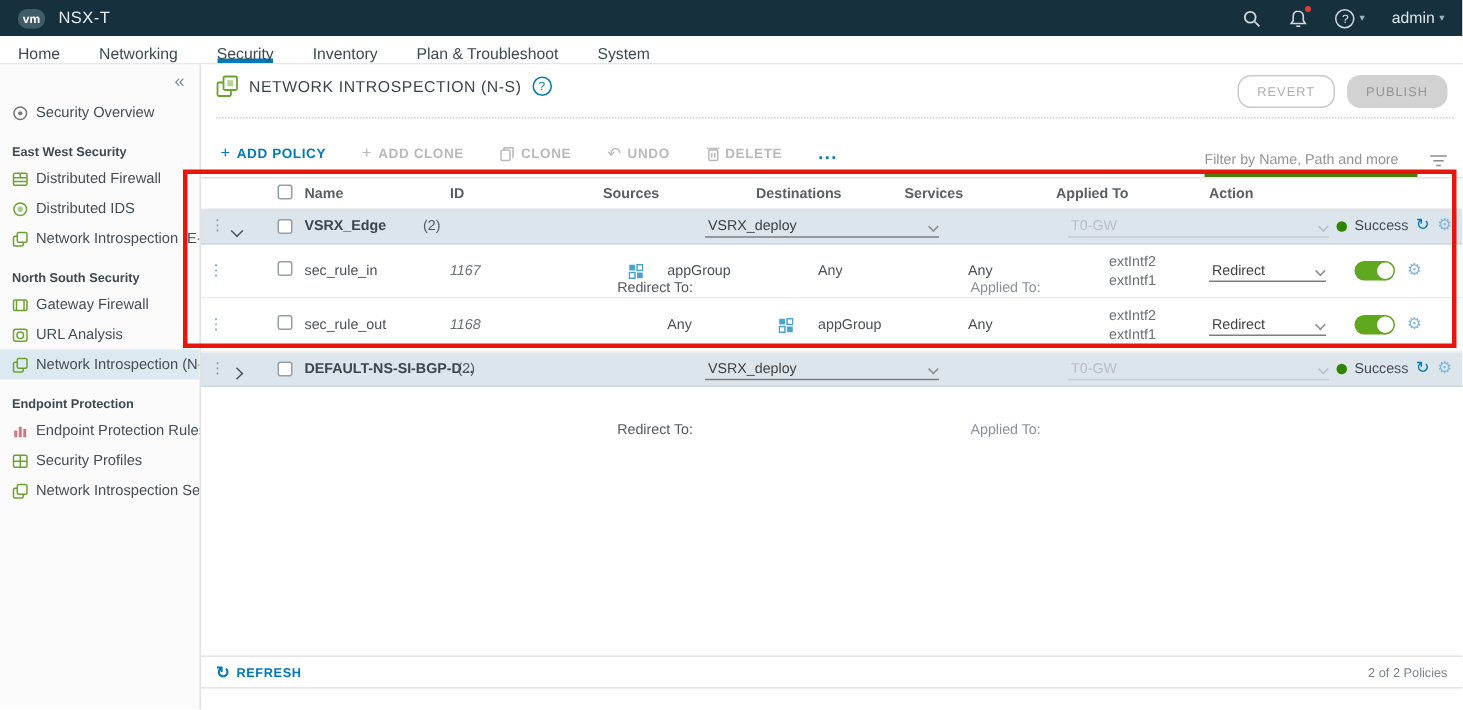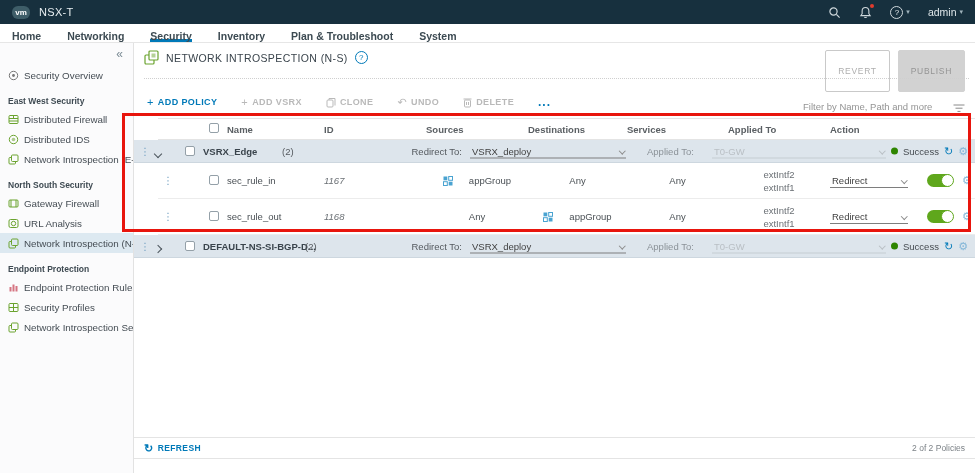--- a/index.html
+++ b/index.html
@@ -12,71 +12,71 @@
   .product { font-size:11px; margin-left:9px; letter-spacing:.3px; color:#e8eef1; }
   .topbar-right { margin-left:auto; display:flex; align-items:center; gap:18px; }
   .tb-icon { position:relative; display:flex; align-items:center; }
   .bell-dot { position:absolute; top:-2px; right:-2px; width:4px; height:4px; border-radius:50%; background:#e23b2e; }
   .help-q { width:13px; height:13px; border:1px solid #cfd8dc; border-radius:50%; font-size:8px; display:flex; align-items:center; justify-content:center; color:#e8eef1; }
   .caret { font-size:7px; color:#9fb3bc; margin-left:3px; }
   .user { font-size:10.5px; color:#dfe7ea; }
 
   
   .navbar { position:absolute; top:24px; left:0; width:975px; height:19px; background:#fff; border-bottom:1px solid #e6e6e6; display:flex; align-items:stretch; padding-left:12px; gap:26px; }
-  .nav-item { font-size:10.5px; color:#3c4a52; display:flex; align-items:center; border-bottom:3px solid transparent; padding-top:9px;font-weight:bold; }
+  .nav-item { font-size:10.5px; color:#3c4a52; display:flex; align-items:center; border-bottom:3px solid transparent; padding-top:9px; }
   .nav-item.active { border-bottom-color:#0079b8; }
 
   
   .sidebar { position:absolute; left:0; top:43px; width:134px; height:430px; background:#fbfbfc; border-right:1px solid #e2e2e2; padding-top:3px; overflow:hidden; }
   .collapse { text-align:right; padding:1px 10px 4px; color:#7a8a94; font-size:12px; }
   .side-item { display:flex; align-items:center; gap:5px; padding:4.5px 8px; font-size:9.8px; color:#454d54; white-space:nowrap; overflow:hidden; }
   .side-item.selected { background:#dde9f1; }
   .side-header { font-size:8.5px; font-weight:bold; color:#3e4a52; padding:11px 8px 3px; }
   .side-item svg { flex:none; }
 
   
   .main { position:absolute; left:134px; top:43px; width:841px; height:430px; background:#fff; }
   .page-title-row { position:absolute; left:10px; top:7px; display:flex; align-items:center; gap:7px; }
   .page-title { font-size:10.5px; color:#3a444c; letter-spacing:.4px; }
   .help-circle { width:13px; height:13px; border-radius:50%; border:1px solid #0079b8; color:#0079b8; font-size:8px; display:flex; align-items:center; justify-content:center; }
   .actions { position:absolute; top:7px; right:10px; display:flex; gap:8px; }
-  .btn { font-size:8.5px; letter-spacing:.7px; padding:15px 12px; border-radius:2px; }
+  .btn { font-size:8.5px; letter-spacing:.7px; padding:5px 12px; border-radius:9px; }
   .btn-revert { background:#fff; border:1px solid #c9c9c9; color:#aeaeae; }
   .btn-publish { background:#d2d2d2; border:1px solid #d2d2d2; color:#949494; }
   .dotted { position:absolute; top:35px; left:10px; right:6px; border-top:1px dotted #cfcfcf; }
 
   .toolbar { position:absolute; top:52px; left:13px; display:flex; align-items:center; gap:24px; }
   .tbl-item { display:flex; align-items:center; gap:4px; font-size:9px; letter-spacing:.4px; font-weight:bold; }
   .tbl-blue { color:#0079b8; }
   .tbl-gray { color:#b9b9b9; }
   .plus { font-size:11px; font-weight:normal; }
   .more-dots { color:#0079b8; font-size:12px; font-weight:bold; letter-spacing:1px; }
 
-  .filter-wrap { position:absolute; top:53px; right:30px; width:142px; border-bottom:1px solid #4d7c0f; }
+  .filter-wrap { position:absolute; top:53px; right:30px; width:142px; border-bottom:5px solid #4d7c0f; }
   .filter-wrap input { border:none; background:transparent; width:100%; font-size:9.5px; color:#565656; outline:none; padding:2px 0; font-family:"Liberation Sans",sans-serif; }
   .filter-wrap input::placeholder { color:#949494; }
   .filter-icon { position:absolute; top:56px; right:10px; }
 
   
   .grid { position:absolute; top:75px; left:0; width:841px; }
-  .row { display:flex; align-items:center;margin-left:24px; }
+  .row { display:flex; align-items:center; }
   .c0{width:47px;} .c1{width:22px;padding-left:4px;} .c2{width:97px;} .c3{width:102px;} .c4{width:102px;} .c5{width:99px;} .c6{width:101px;} .c7{width:102px;} .c8{width:90px;} .c9{flex:1;}
   .grid-header { height:22px; border-top:1px solid #e4e4e4; border-bottom:1px solid #e4e4e4; background:#fff; font-size:9.5px; color:#5a5f63; font-weight:bold; }
   .cb { width:10px; height:10px; border:1px solid #94a0a8; border-radius:2px; background:#fff; display:inline-block; }
   .dots { color:#6f9fc0; font-size:10px; line-height:9px; }
   .chev { width:6px; height:6px; border-right:1.5px solid #4a545b; border-bottom:1.5px solid #4a545b; display:inline-block; }
   .chev.down { transform:rotate(45deg); }
   .chev.right { transform:rotate(-45deg); }
   .chev-sm { width:4.5px; height:4.5px; border-right:1px solid #8c8c8c; border-bottom:1px solid #8c8c8c; display:inline-block; transform:rotate(45deg); flex:none; }
 
   .policy-row { position:relative; height:23px; background:#dde5ec; border-bottom:1px solid #cdd7df; }
   .pabs { position:absolute; top:50%; transform:translateY(-50%); }
   .p-name { font-size:9.5px; font-weight:bold; color:#3a444c; white-space:nowrap; }
   .p-count { font-size:9.5px; color:#54595e; }
-  .p-label { font-size:9.5px; color:#54595e; }
+  .p-label { font-size:9.5px; color:#54595e;margin-top:41px; }
   .p-label.dim { color:#8b9298; }
   .sel { height:15px; display:flex; align-items:center; justify-content:space-between; border-bottom:1px solid #7e7e7e; font-size:9.5px; color:#3f3f3f; padding:0 2px; }
   .sel.disabled { color:#b9bfc4; border-bottom-color:#c6cdd2; }
   .sel.disabled .chev-sm { border-color:#b9bfc4; }
   .p-status { display:flex; align-items:center; gap:5px; }
   .s-dot { width:7px; height:7px; border-radius:50%; background:#2e8500; }
   .s-text { font-size:9.5px; color:#454b50; }
   .refresh-g { color:#0079b8; font-size:11px; line-height:11px; }
   .gear { color:#85b7d8; font-size:11px; line-height:11px; }
 
@@ -245,21 +245,21 @@
 
   <div class="dotted"></div>
 
   <div class="toolbar">
     <span class="tbl-item tbl-blue">
       <span class="plus">+</span>
       <span>ADD POLICY</span>
     </span>
     <span class="tbl-item tbl-gray">
       <span class="plus">+</span>
-      <span>ADD VSRX</span>
+      <span>ADD CLONE</span>
     </span>
     <span class="tbl-item tbl-gray">
       <svg width="10" height="11" viewBox="0 0 10 11">
           <rect x="1" y="3" width="6" height="7" rx="1" fill="none" stroke="#b9b9b9"></rect>
           <path d="M3 3V1.5h6V8.5" fill="none" stroke="#b9b9b9"></path>
         </svg>
       <span>CLONE</span>
     </span>
     <span class="tbl-item tbl-gray">
       <span style="font-size:11px;font-weight:normal;">↶</span>

